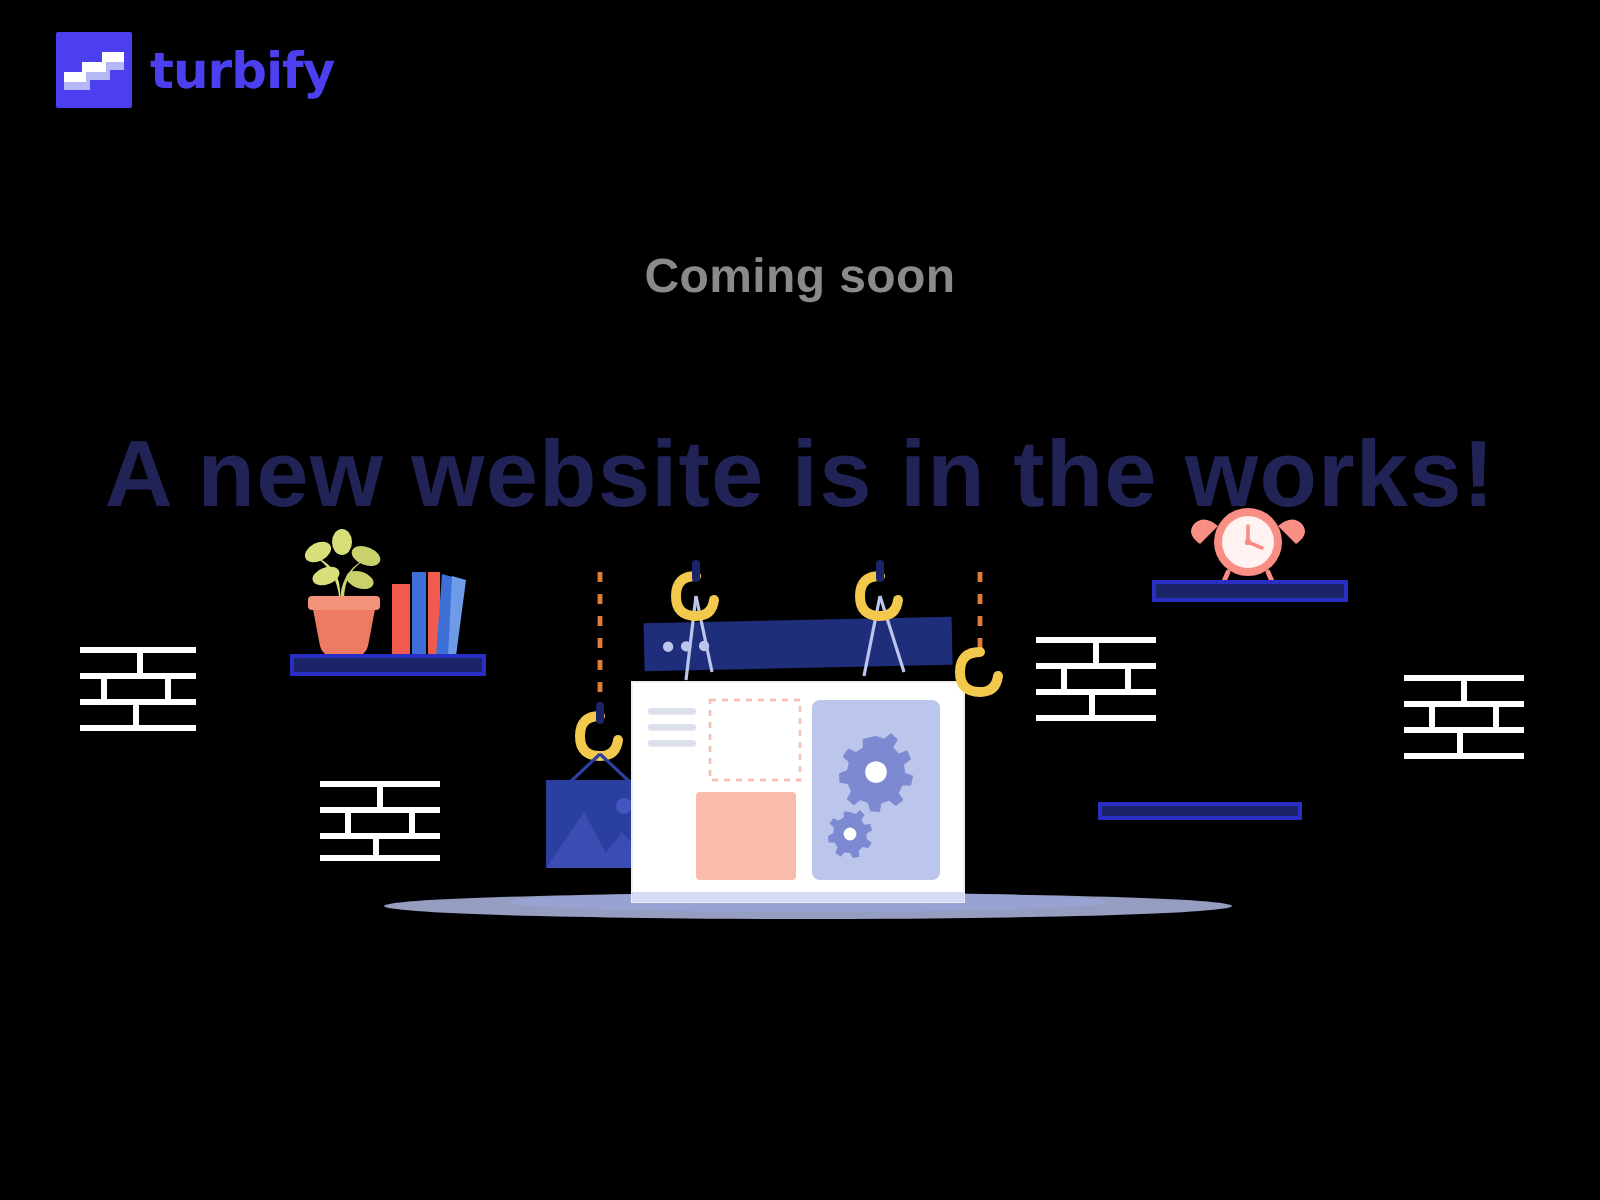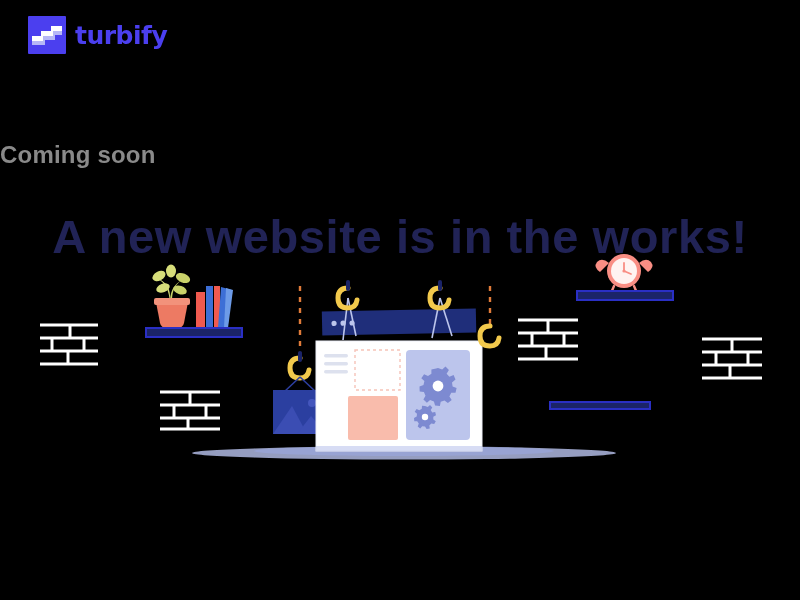--- a/index.html
+++ b/index.html
@@ -39,26 +39,25 @@
     line-height: 1;
     font-family: "DejaVu Sans", sans-serif;
   }
 
   
   #eyebrow {
     position: absolute;
     top: 125px;
     left: 0;
     width: 800px;
-    text-align: left;
+    text-align: center;
     font-size: 24px;
     font-weight: 700;
     color: #8a8a8a;
     letter-spacing: 0.2px;
-    margin-top: 16px;
   }
   #headline {
     position: absolute;
     top: 178px;
     left: 0;
     width: 800px;
     text-align: center;
     font-size: 47px;
     font-weight: 700;
     color: #212356;

